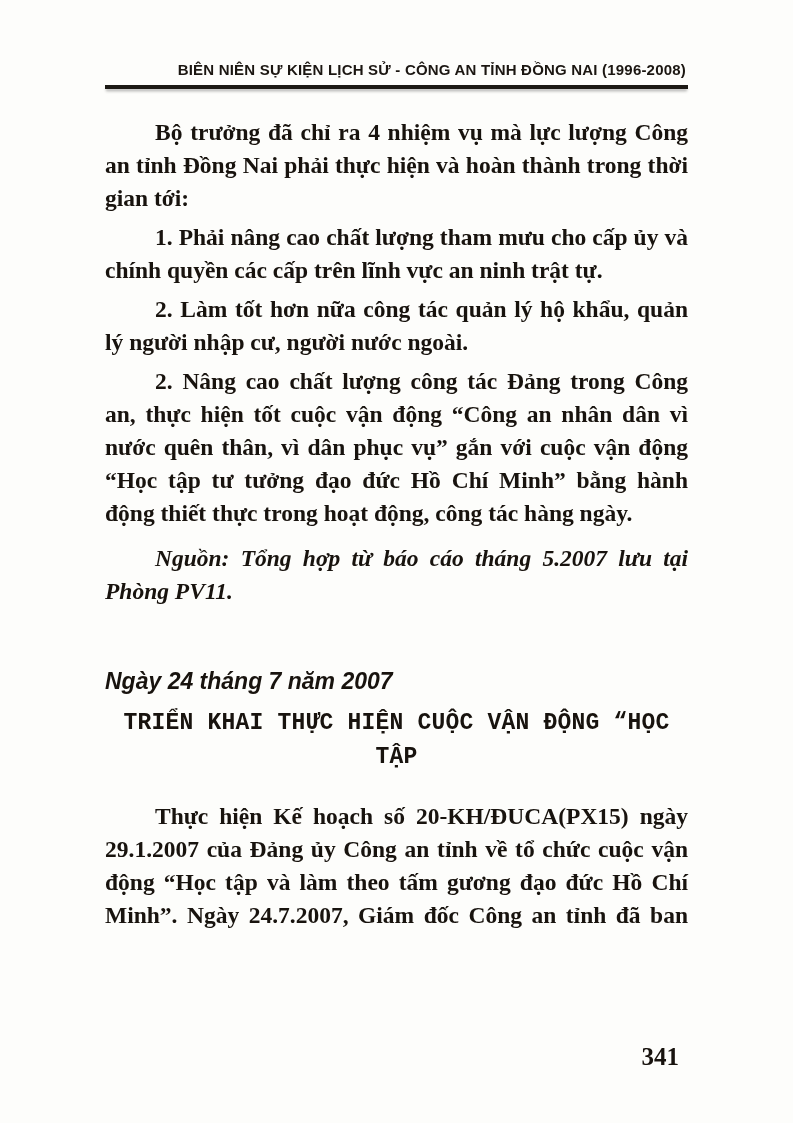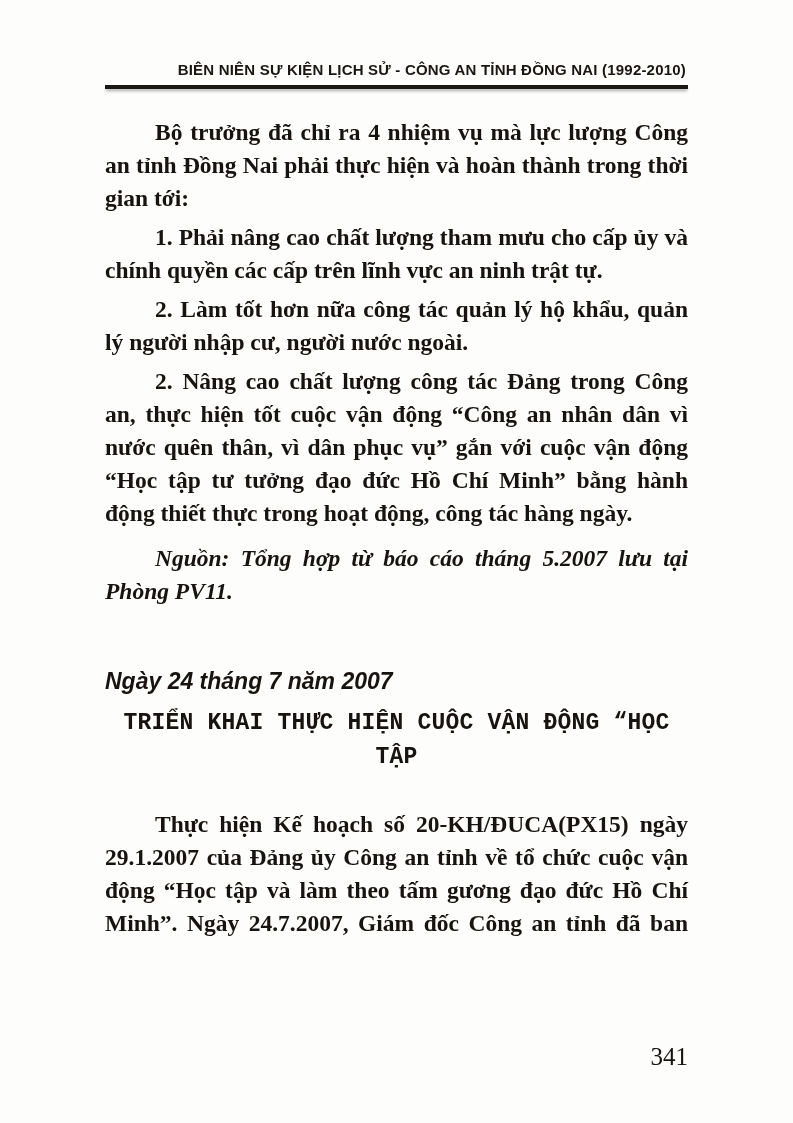--- a/index.html
+++ b/index.html
@@ -77,40 +77,40 @@
     line-height: 34px;
     letter-spacing: 0.2px;
     margin: 10px 0 0 0;
     text-align: center;
     text-indent: 0;
   }
   .entry-title .title-line {
     display: block;
   }
   .entry-opening {
-    margin-top: 34px;
+    margin-top: 26px;
   }
   
   .page-number {
     position: absolute;
-    right: 105px;
+    right: 114px;
     bottom: 52px;
     font-family: "Liberation Serif", serif;
-    font-weight: 400;
+    font-weight: 700;
     font-size: 25px;
     color: #18130e;
   }
 </style>
 </head>
 <body>
 
 <div class="page">
 
   <header>
-    <div class="running-title">BIÊN NIÊN SỰ KIỆN LỊCH SỬ - CÔNG AN TỈNH ĐỒNG NAI (1992-2010)</div>
+    <div class="running-title">BIÊN NIÊN SỰ KIỆN LỊCH SỬ - CÔNG AN TỈNH ĐỒNG NAI (1996-2008)</div>
     <div class="header-rule"></div>
   </header>
 
   <main class="content">
 
     <p class="para">Bộ trưởng đã chỉ ra 4 nhiệm vụ mà lực lượng Công an tỉnh Đồng Nai phải thực hiện và hoàn thành trong thời gian tới:</p>
 
     <p class="para">1. Phải nâng cao chất lượng tham mưu cho cấp ủy và chính quyền các cấp trên lĩnh vực an ninh trật tự.</p>
 
 

